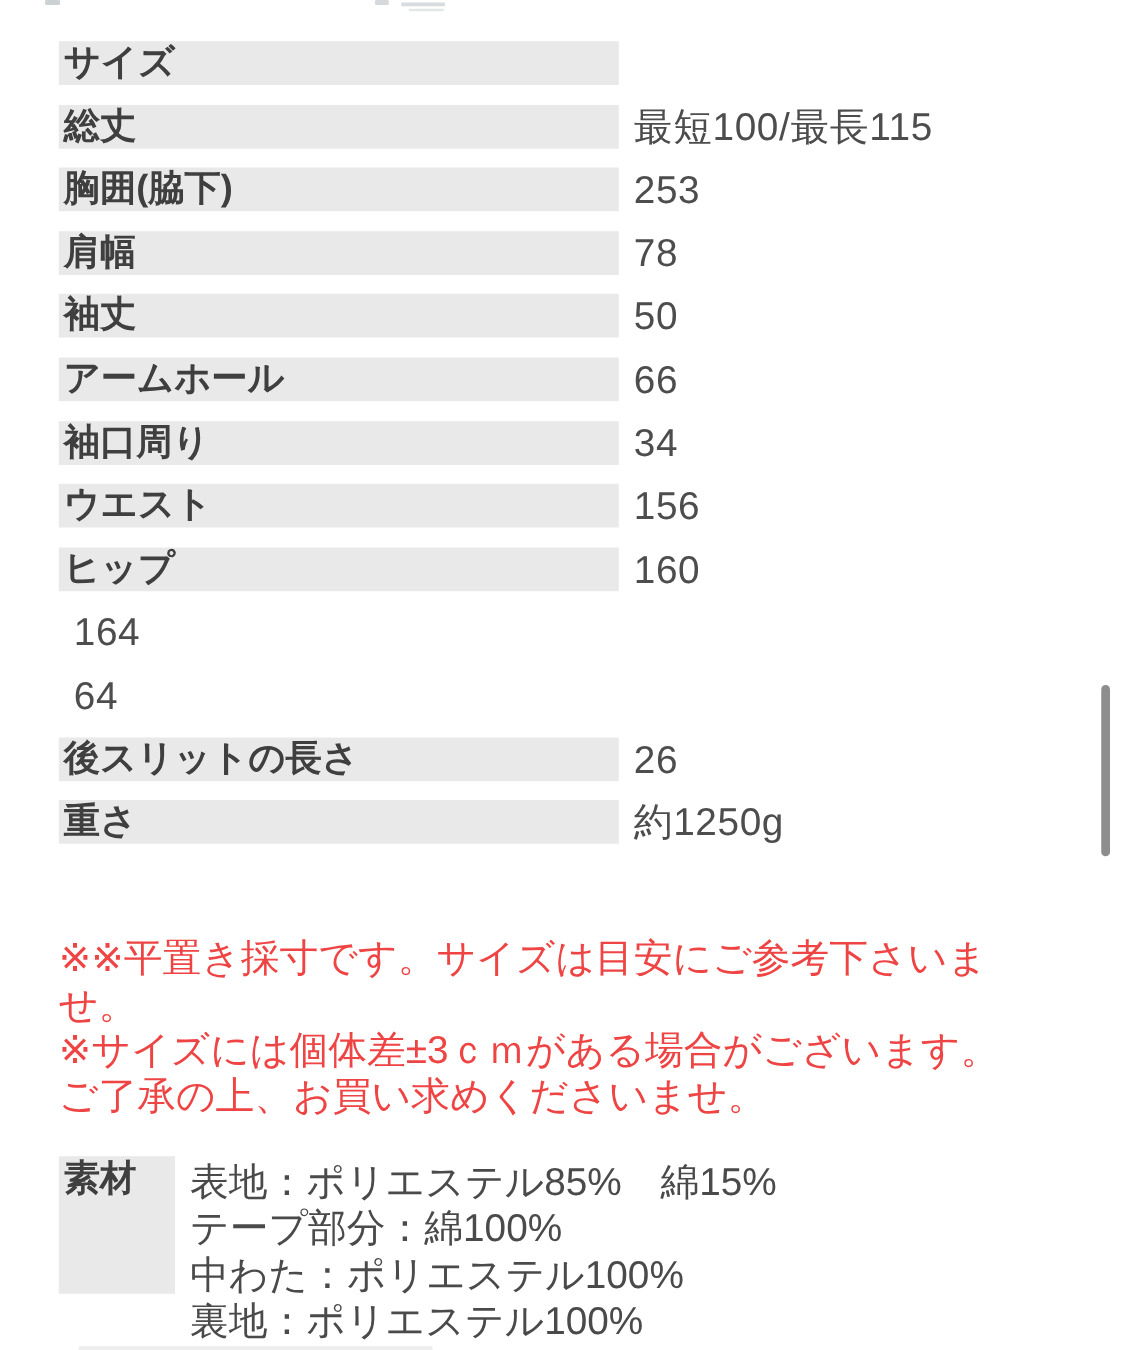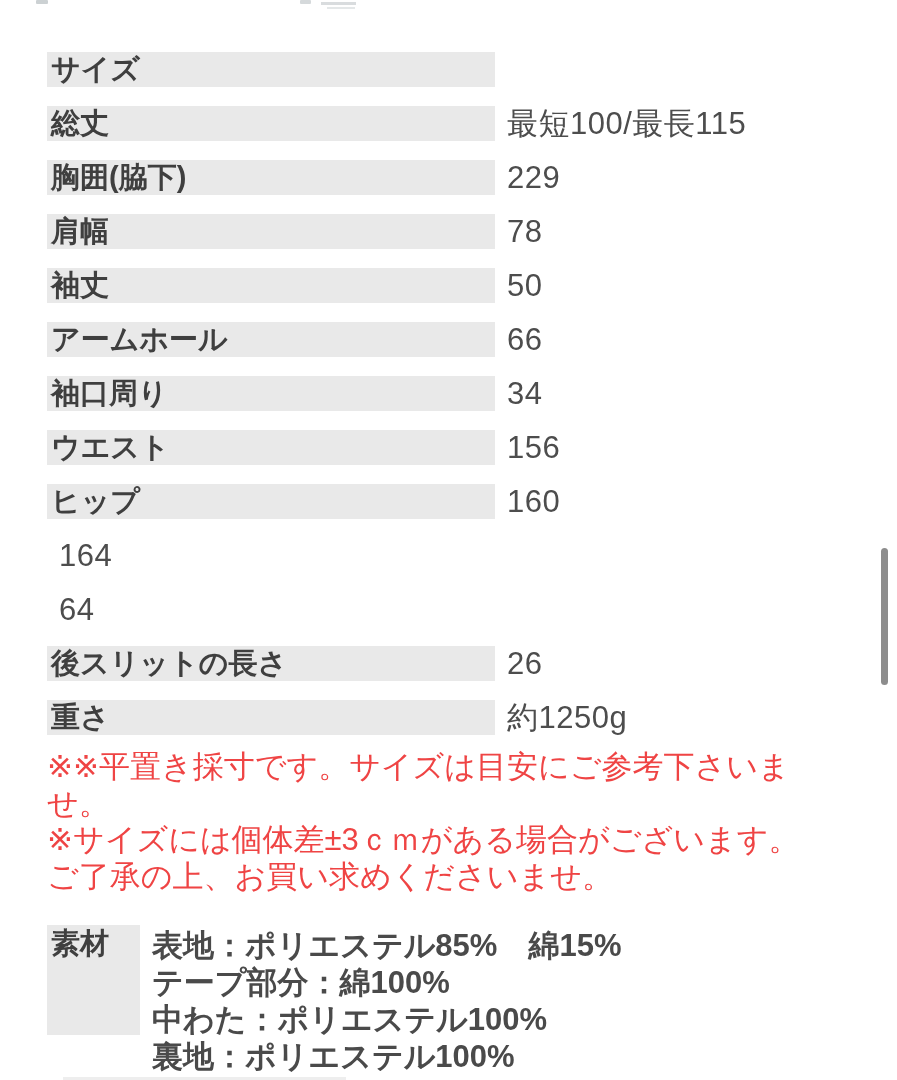--- a/index.html
+++ b/index.html
@@ -26,21 +26,20 @@
   #size-table {
     position: absolute;
     left: 47px;
     top: 33px;
     width: 850px;
   }
   .trow {
     display: flex;
     align-items: flex-start;
     margin-bottom: 15.6px;
-    margin-top: 19px;
   }
   .tlabel {
     width: 448px;
     min-height: 35px;
     background: #e9e9e9;
     color: #3f3f3f;
     font-weight: bold;
     font-size: 29px;
     line-height: 35px;
     padding-left: 4px;
@@ -85,21 +84,20 @@
   }
   #material-lines {
     position: absolute;
     left: 152px;
     top: 927px;
     width: 720px;
     color: #4a4a4a;
     font-size: 31px;
     line-height: 37px;
     white-space: nowrap;
-    font-weight: bold;
   }
 
   
   #bottom-fragment {
     position: absolute;
     left: 63px;
     top: 1077px;
     width: 283px;
     height: 3px;
     background: #eeeeee;
@@ -130,21 +128,21 @@
     <div class="trow">
       <div class="tlabel">サイズ</div>
     </div>
 
     <div class="trow">
       <div class="tlabel">総丈</div>
       <div class="tvalue">最短100/最長115</div>
     </div>
     <div class="trow">
       <div class="tlabel">胸囲(脇下)</div>
-      <div class="tvalue">229</div>
+      <div class="tvalue">253</div>
     </div>
     <div class="trow">
       <div class="tlabel">肩幅</div>
       <div class="tvalue">78</div>
     </div>
     <div class="trow">
       <div class="tlabel">袖丈</div>
       <div class="tvalue">50</div>
     </div>
     <div class="trow">

